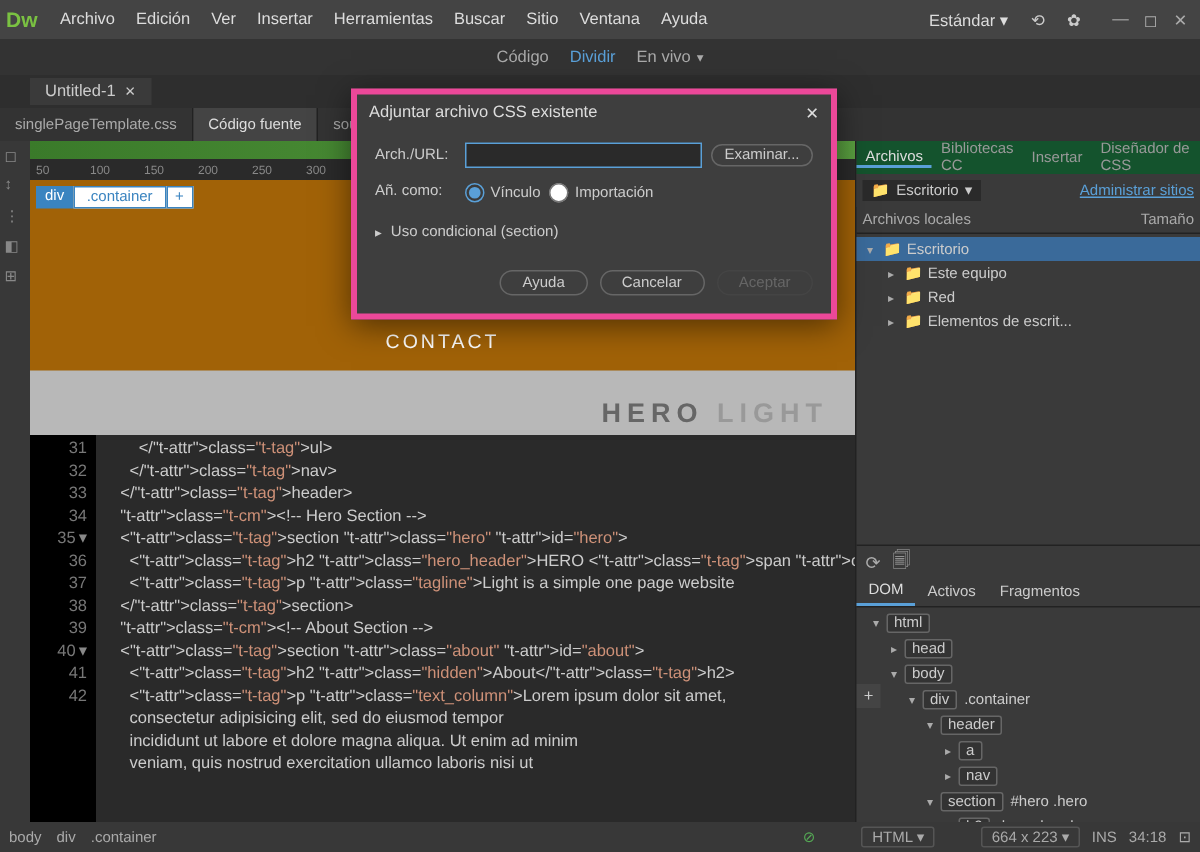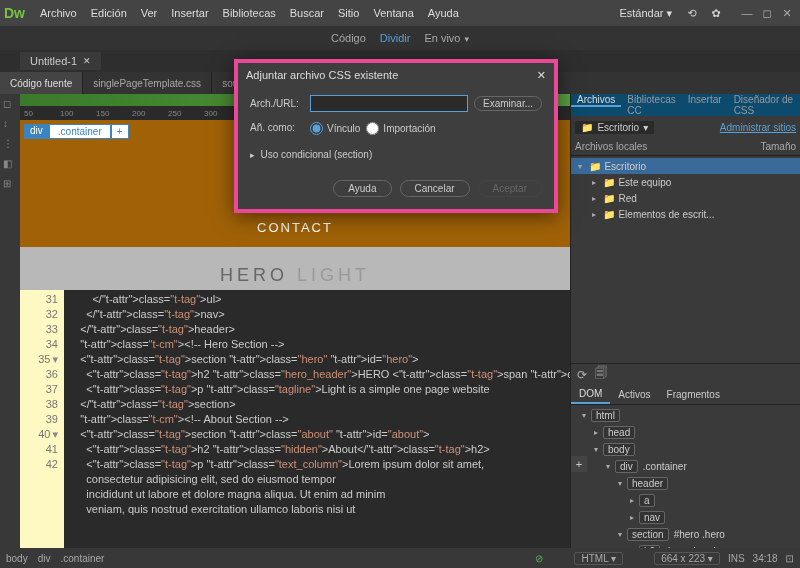--- a/index.html
+++ b/index.html
@@ -44,40 +44,40 @@
 .ruler span { width: 36px; }
 
 
 .preview-wrap { height: 170px; background: #fff; position: relative; overflow: hidden; }
 .preview-wrap .sel { position: absolute; top: 4px; left: 4px; display: flex; font-size: 10px; }
 .preview-wrap .sel .tag { background: #3a84c0; color: #fff; padding: 1px 6px; }
 .preview-wrap .sel .cls { background: #fff; border: 1px solid #3a84c0; color: #3a84c0; padding: 1px 8px; }
 .preview-wrap .sel .plus { background: #fff; border: 1px solid #3a84c0; color: #3a84c0; padding: 1px 5px; }
 .preview { background: #a16207; height: 100%; }
 .preview .contact { color: #fff; text-align: center; padding-top: 100px; font-size: 13px; letter-spacing: 2px; }
-.preview .herobar { background: #b8b8b8; color: #666; text-align: center; padding: 18px; font-size: 18px; letter-spacing: 4px; margin-top: 12px; }
+.preview .herobar { background: #b8b8b8; color: #666; text-align: right; padding: 18px; font-size: 18px; letter-spacing: 4px; margin-top: 12px; font-weight: bold; }
 .preview .herobar .light { color: #999; }
 
 
 .code { flex: 1; background: #2a2a2a; display: flex; overflow: hidden; font-family: Consolas, monospace; font-size: 11px; line-height: 15px; }
-.gutter { width: 44px; background: #fef9c3; color: #777; text-align: right; padding: 2px 6px 0 0; }
+.gutter { width: 44px; background: #000000; color: #777; text-align: right; padding: 2px 6px 0 0; }
 .gutter .ln { height: 15px; }
 .gutter .ln .fold { color: #888; margin-left: 2px; }
 .codelines { flex: 1; padding: 2px 4px; color: #ccc; white-space: pre; overflow: hidden; }
 .codelines .line { height: 15px; }
 .t-str { color: #ce9178; }
 
 
 .statusbar { height: 20px; background: #383838; display: flex; align-items: center; padding: 0 6px; font-size: 10px; color: #aaa; gap: 10px; justify-content: space-between; }
 .statusbar .left { display: flex; gap: 10px; }
 .statusbar .right { display: flex; gap: 8px; align-items: center; }
 .statusbar .pill { border: 1px solid #555; padding: 0 6px; border-radius: 2px; margin-left: 23px; }
 
 
-.panel-tabs { height: 22px; background: #0c4a6e; display: flex; align-items: flex-start; font-size: 10px; }
+.panel-tabs { height: 22px; background: #14532d; display: flex; align-items: center; font-size: 10px; }
 .panel-tabs span { padding: 0 6px; color: #999; cursor: pointer; }
 .panel-tabs .active { color: #ddd; border-bottom: 2px solid #5aa0d8; }
 .file-toolbar { height: 22px; background: #3a3a3a; display: flex; align-items: center; padding: 0 4px; font-size: 10px; justify-content: space-between; }
 .file-toolbar .dropdown { background: #2a2a2a; padding: 1px 6px; display: flex; align-items: center; gap: 4px; }
 .file-toolbar .link { color: #5aa0d8; text-decoration: underline; }
 .file-cols { height: 18px; display: flex; font-size: 10px; color: #aaa; padding: 0 4px; justify-content: space-between; border-bottom: 1px solid #222; align-items: center; }
 .tree { font-size: 10px; color: #ccc; padding: 2px 0; }
 .tree .row { display: flex; align-items: center; height: 16px; padding-left: 4px; gap: 3px; }
 .tree .row.sel { background: #3a6a9a; }
 .tree .indent { display: inline-block; }
@@ -116,21 +116,21 @@
 </style>
 </head>
 <body>
 
 <div class="menubar">
   <span class="logo">Dw</span>
   <span class="menu-item">Archivo</span>
   <span class="menu-item">Edición</span>
   <span class="menu-item">Ver</span>
   <span class="menu-item">Insertar</span>
-  <span class="menu-item">Bibliotecas</span>
+  <span class="menu-item">Herramientas</span>
   <span class="menu-item">Buscar</span>
   <span class="menu-item">Sitio</span>
   <span class="menu-item">Ventana</span>
   <span class="menu-item">Ayuda</span>
   <div class="right">
     <span class="menu-item"><span>Estándar</span> ▾</span>
     <span class="icon-btn">⟲</span>
     <span class="icon-btn">✿</span>
     <div class="win-controls">
       <div>—</div>
@@ -147,22 +147,22 @@
 </div>
 
 <div class="tabbar">
   <div class="tab">
     <span>Untitled-1</span>
     <span class="close">✕</span>
   </div>
 </div>
 
 <div class="subtabs">
+  <div class="subtab">singlePageTemplate.css</div>
   <div class="subtab active">Código fuente</div>
-  <div class="subtab">singlePageTemplate.css</div>
   <div class="subtab">sour</div>
 </div>
 
 <div class="main">
   <div class="left-tools">
     <div>◻</div>
     <div>↕</div>
     <div>⋮</div>
     <div>◧</div>
     <div>⊞</div>

